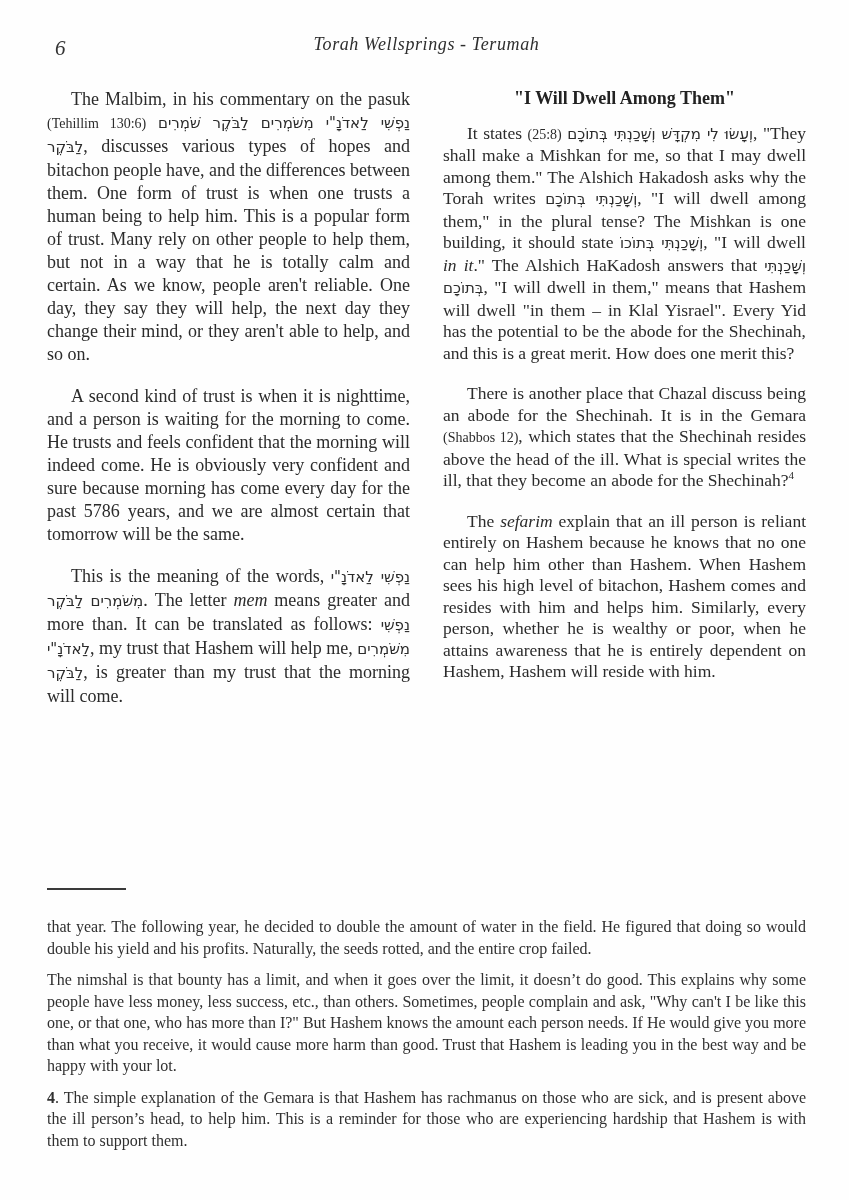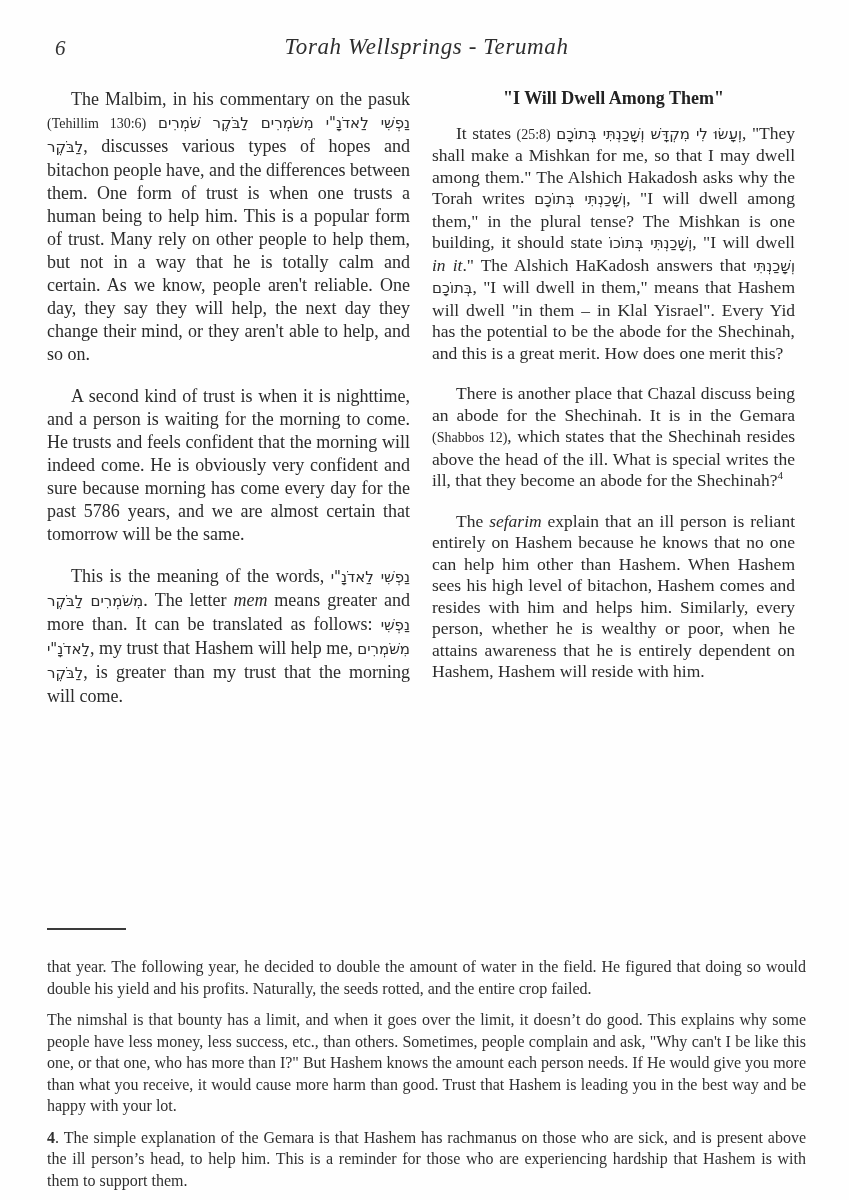--- a/index.html
+++ b/index.html
@@ -23,27 +23,27 @@
   .page-number {
     position: absolute;
     left: 8px;
     top: 2px;
     font-style: italic;
     font-size: 21px;
     color: #333;
   }
   .page-title {
     font-style: italic;
-    font-size: 23px;
+    font-size: 18px;
     letter-spacing: 0.6px;
     color: #2e2e2e;
   }
   .columns {
     display: flex;
-    gap: 22px;
+    gap: 33px;
     height: 806px;
     overflow: hidden;
   }
   .col {
     width: 363px;
     flex: 0 0 363px;
     text-align: justify;
   }
   .col-left  { font-size: 18px;   line-height: 23px; }
   .col-right { font-size: 17.5px; line-height: 21.5px; }
@@ -65,21 +65,21 @@
   .it { font-style: italic; }
   sup.fnmark {
     font-size: 11px;
     line-height: 0;
     vertical-align: super;
   }
   .footnote-section {
     position: absolute;
     left: 47px;
     right: 43px;
-    top: 920px;
+    top: 880px;
     font-family: Liberation Serif, serif;
   }
   .fn-rule {
     width: 79px;
     height: 0;
     border-top: 2px solid #3a3a3a;
     margin: 8px 0 26px 0;
   }
   .fn {
     font-size: 16px;

